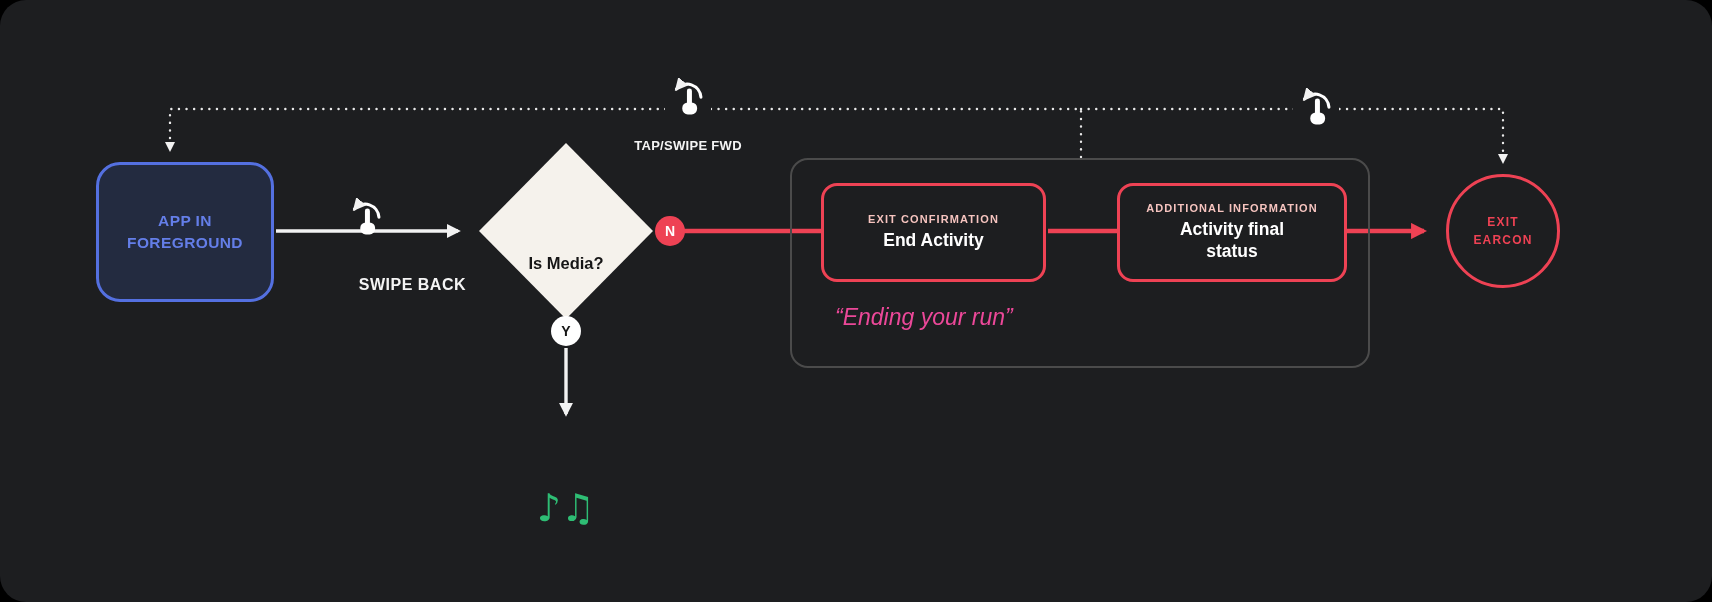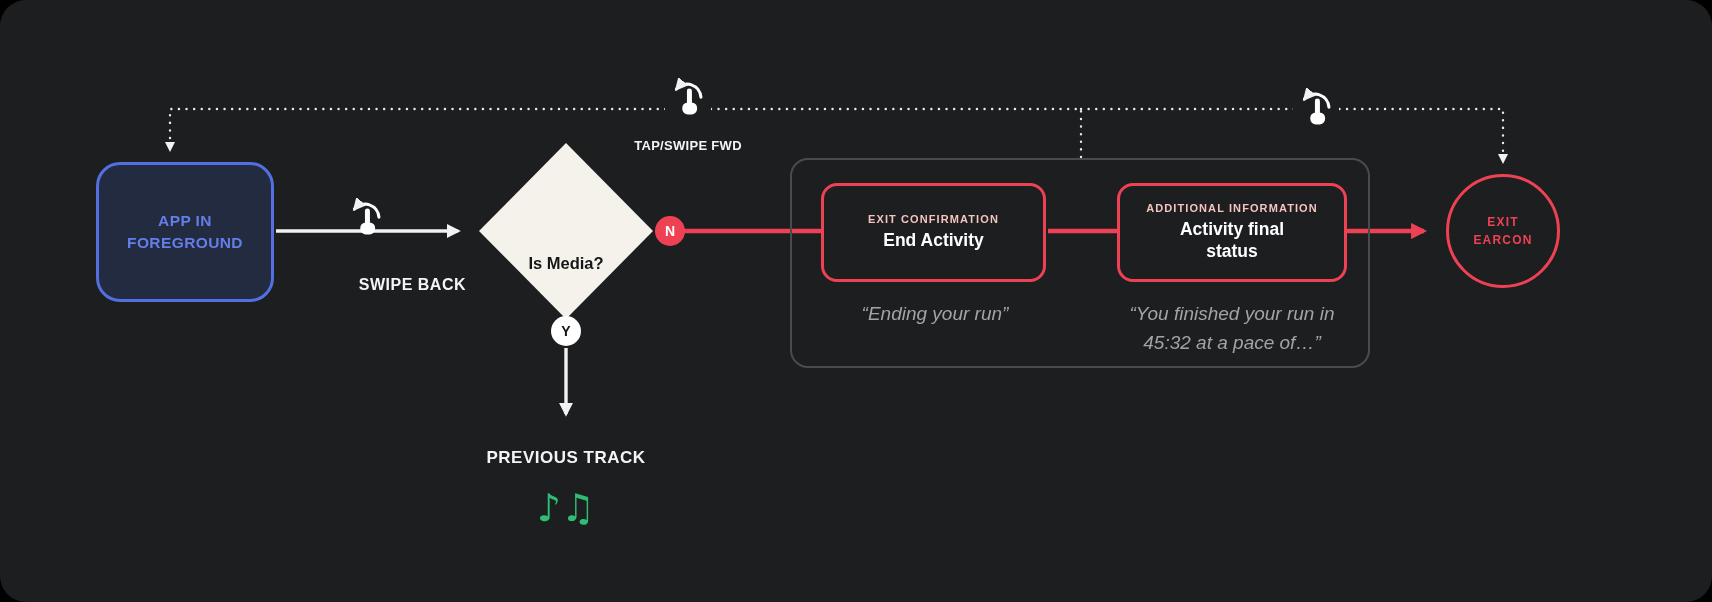--- a/index.html
+++ b/index.html
@@ -65,22 +65,22 @@
     background:#1d1e20; display:flex; flex-direction:column;
     align-items:center; justify-content:center; gap:5px;
   }
   .step-box.one { left:821px; width:225px; }
   .step-box.two { left:1117px; width:230px; }
   .tag   { font-size:11px; font-weight:bold; letter-spacing:1.1px; color:#f6c4bf; text-align:center; }
   .title { font-size:17.5px; font-weight:bold; color:#fff; text-align:center; line-height:1.25; }
   .step-box.two .title { max-width:160px; }
 
   .quote {
-    color:#a3a3a3; font-style:italic; font-size:19px; font-weight:500;
-    text-align:center; line-height:1.5;
+    color:#ec4899; font-style:italic; font-size:23px; font-weight:500;
+    line-height:1.5;
   }
   .quote.one { left:835px;  top:300px; width:200px; }
   .quote.two { left:1107px; top:300px; width:250px; }
 
   .exit-circle {
     left:1446px; top:174px; width:114px; height:114px;
     border:3px solid #ee4254; border-radius:50%;
     display:flex; align-items:center; justify-content:center;
   }
   .exit-circle .label {
@@ -156,22 +156,20 @@
   <div class="abs step-box one">
     <div class="tag">EXIT CONFIRMATION</div>
     <div class="title">End Activity</div>
   </div>
   <div class="abs quote one">“Ending your run”</div>
 
   <div class="abs step-box two">
     <div class="tag">ADDITIONAL INFORMATION</div>
     <div class="title">Activity final status</div>
   </div>
-  <div class="abs quote two">“You finished your run in 45:32 at a pace of…”</div>
 
   <div class="abs exit-circle">
     <div class="label">EXIT EARCON</div>
   </div>
 
-  <div class="abs prev-label">PREVIOUS TRACK</div>
   <div class="abs notes">♪♫</div>
 
 </div>
 
 </body></html>

